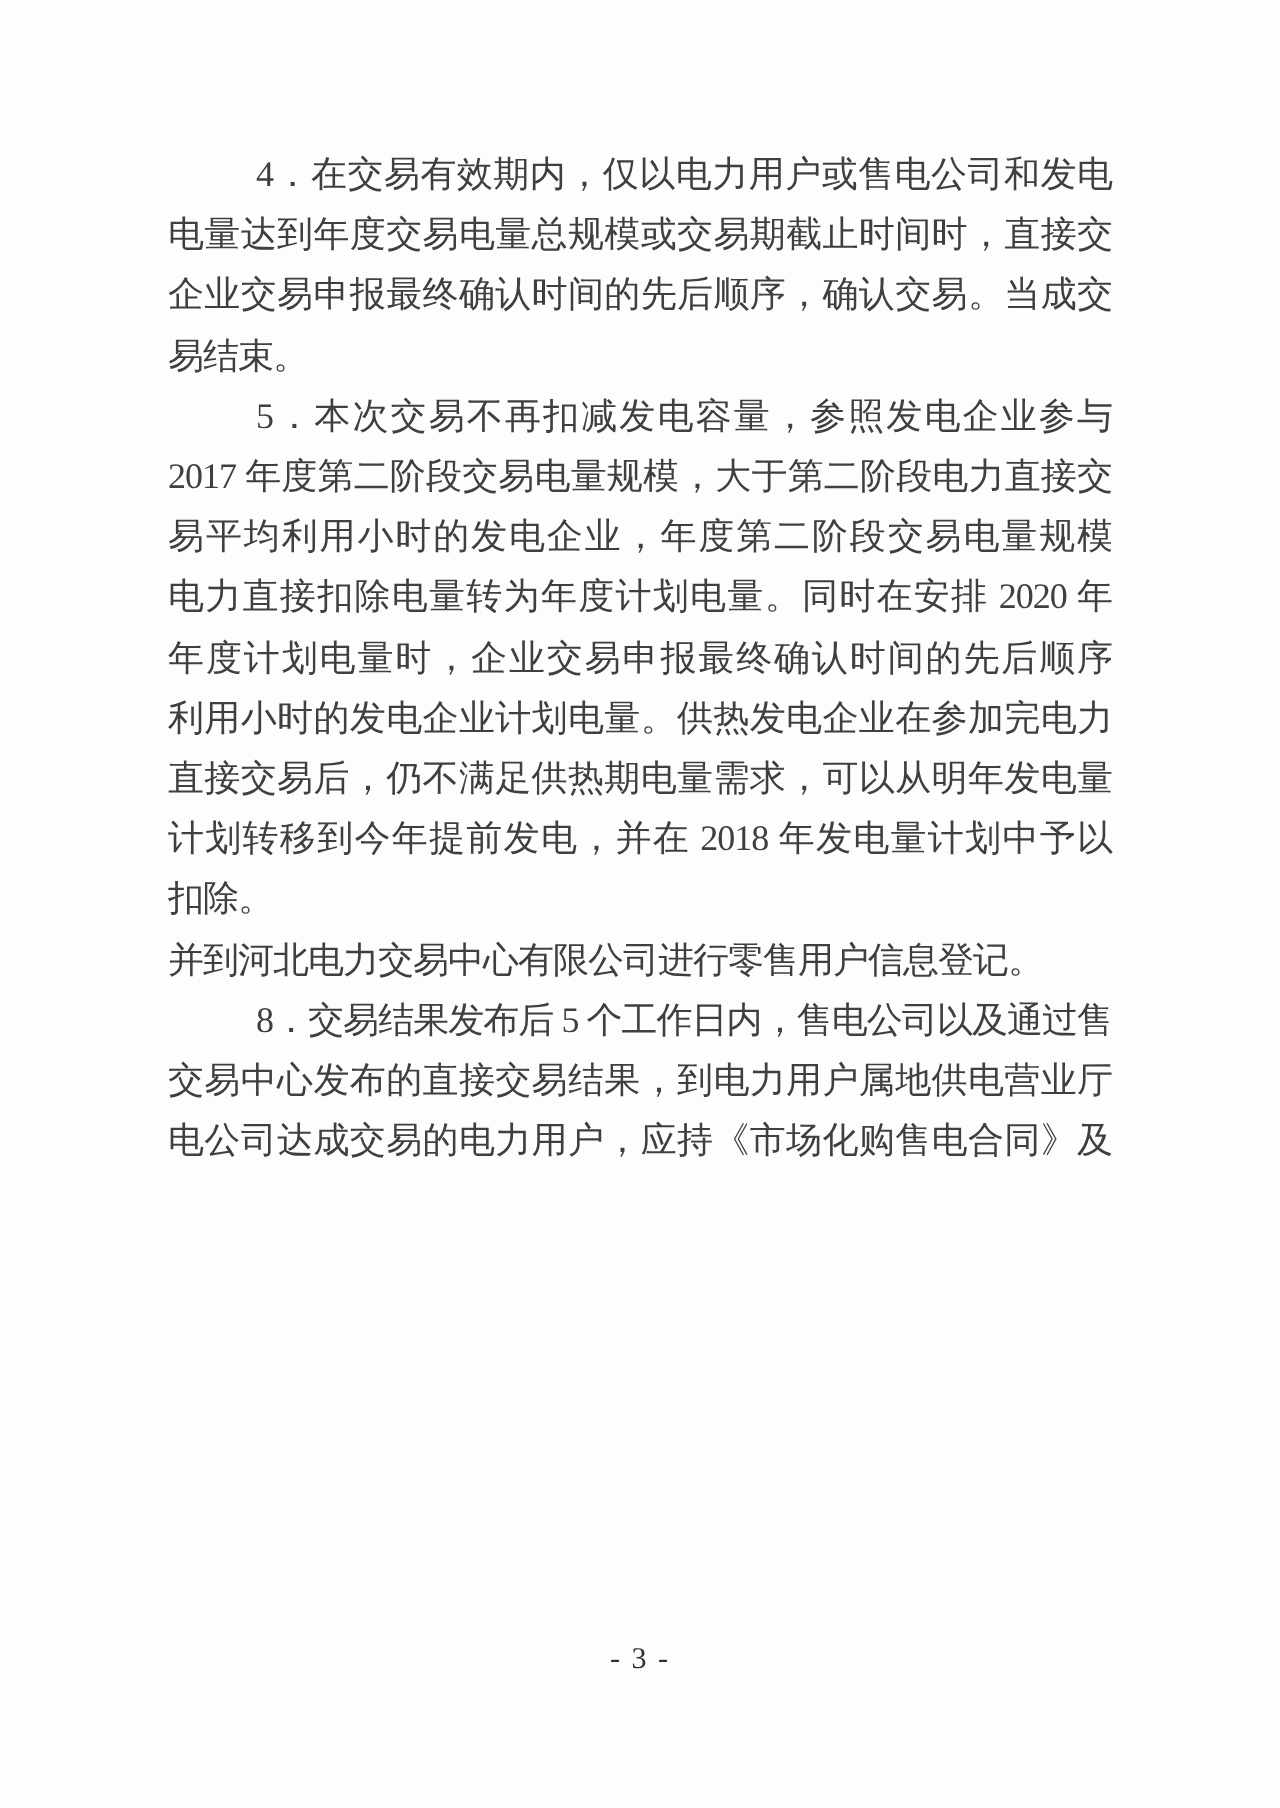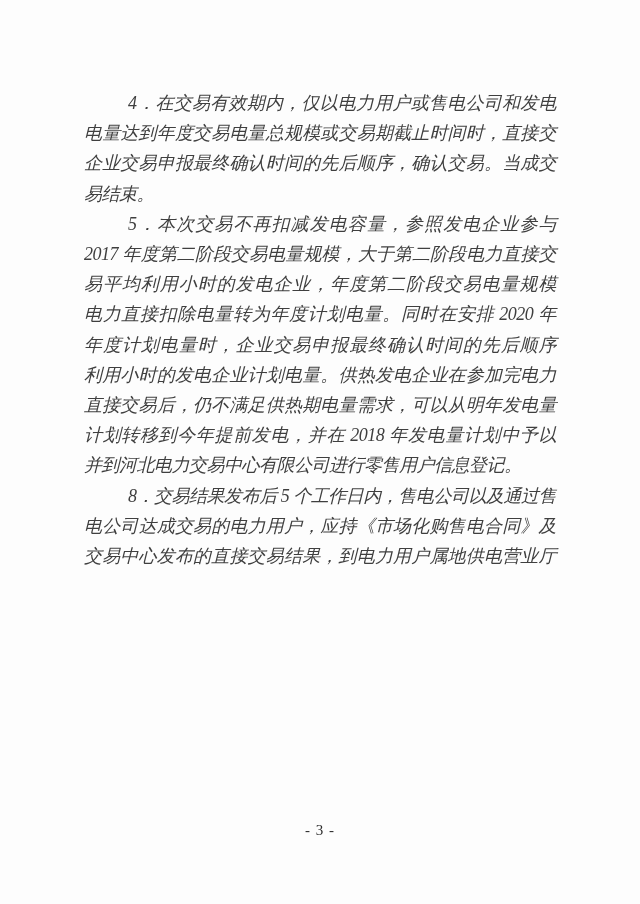--- a/index.html
+++ b/index.html
@@ -13,28 +13,27 @@
     position: relative;
     width: 640px;
     height: 904px;
     background: #fdfdfd;
     overflow: hidden;
     font-family: "Liberation Serif", "DejaVu Serif", serif;
   }
   .text-block {
     position: absolute;
     left: 84px;
-    top: 88px;
+    top: 72px;
     width: 472px;
     font-size: 18px;
     line-height: 30.2px;
     letter-spacing: -0.5px;
     color: #3f3f3f;
     text-rendering: optimizeLegibility;
-    font-style: italic;
   }
   .para {
     margin: 0;
     padding: 0;
   }
   .line {
     text-align: justify;
     text-align-last: justify;
     text-justify: inter-character;
     white-space: nowrap;
@@ -77,29 +76,30 @@
 
     <div class="para">
       <div class="line first">5．本次交易不再扣减发电容量，参照发电企业参与</div>
       <div class="line">2017 年度第二阶段交易电量规模，大于第二阶段电力直接交</div>
       <div class="line">易平均利用小时的发电企业，年度第二阶段交易电量规模</div>
       <div class="line">电力直接扣除电量转为年度计划电量。同时在安排 2020 年</div>
       <div class="line">年度计划电量时，企业交易申报最终确认时间的先后顺序</div>
       <div class="line">利用小时的发电企业计划电量。供热发电企业在参加完电力</div>
       <div class="line">直接交易后，仍不满足供热期电量需求，可以从明年发电量</div>
       <div class="line">计划转移到今年提前发电，并在 2018 年发电量计划中予以</div>
+      <div class="line last">扣除。</div>
     </div>
 
     <div class="para">
       <div class="line last">并到河北电力交易中心有限公司进行零售用户信息登记。</div>
     </div>
 
 
     <div class="para">
       <div class="line first">8．交易结果发布后 5 个工作日内，售电公司以及通过售</div>
+      <div class="line">交易中心发布的直接交易结果，到电力用户属地供电营业厅</div>
       <div class="line">电公司达成交易的电力用户，应持《市场化购售电合同》及</div>
-      <div class="line">交易中心发布的直接交易结果，到电力用户属地供电营业厅</div>
     </div>
 
   </div>
 
   <div class="page-number">- 3 -</div>
 </div>
 
 </body></html>

